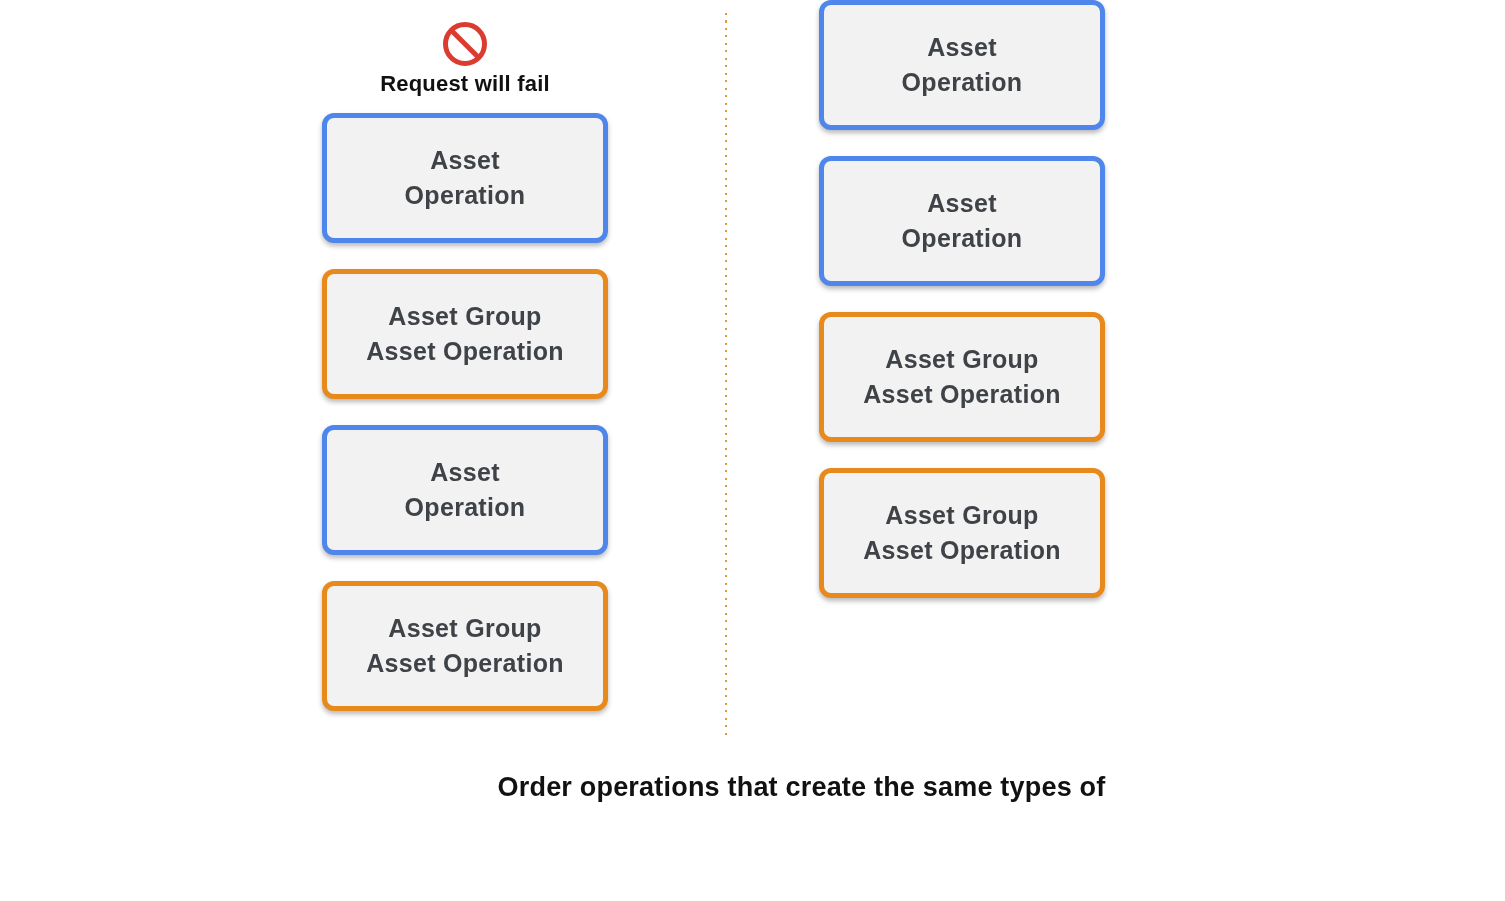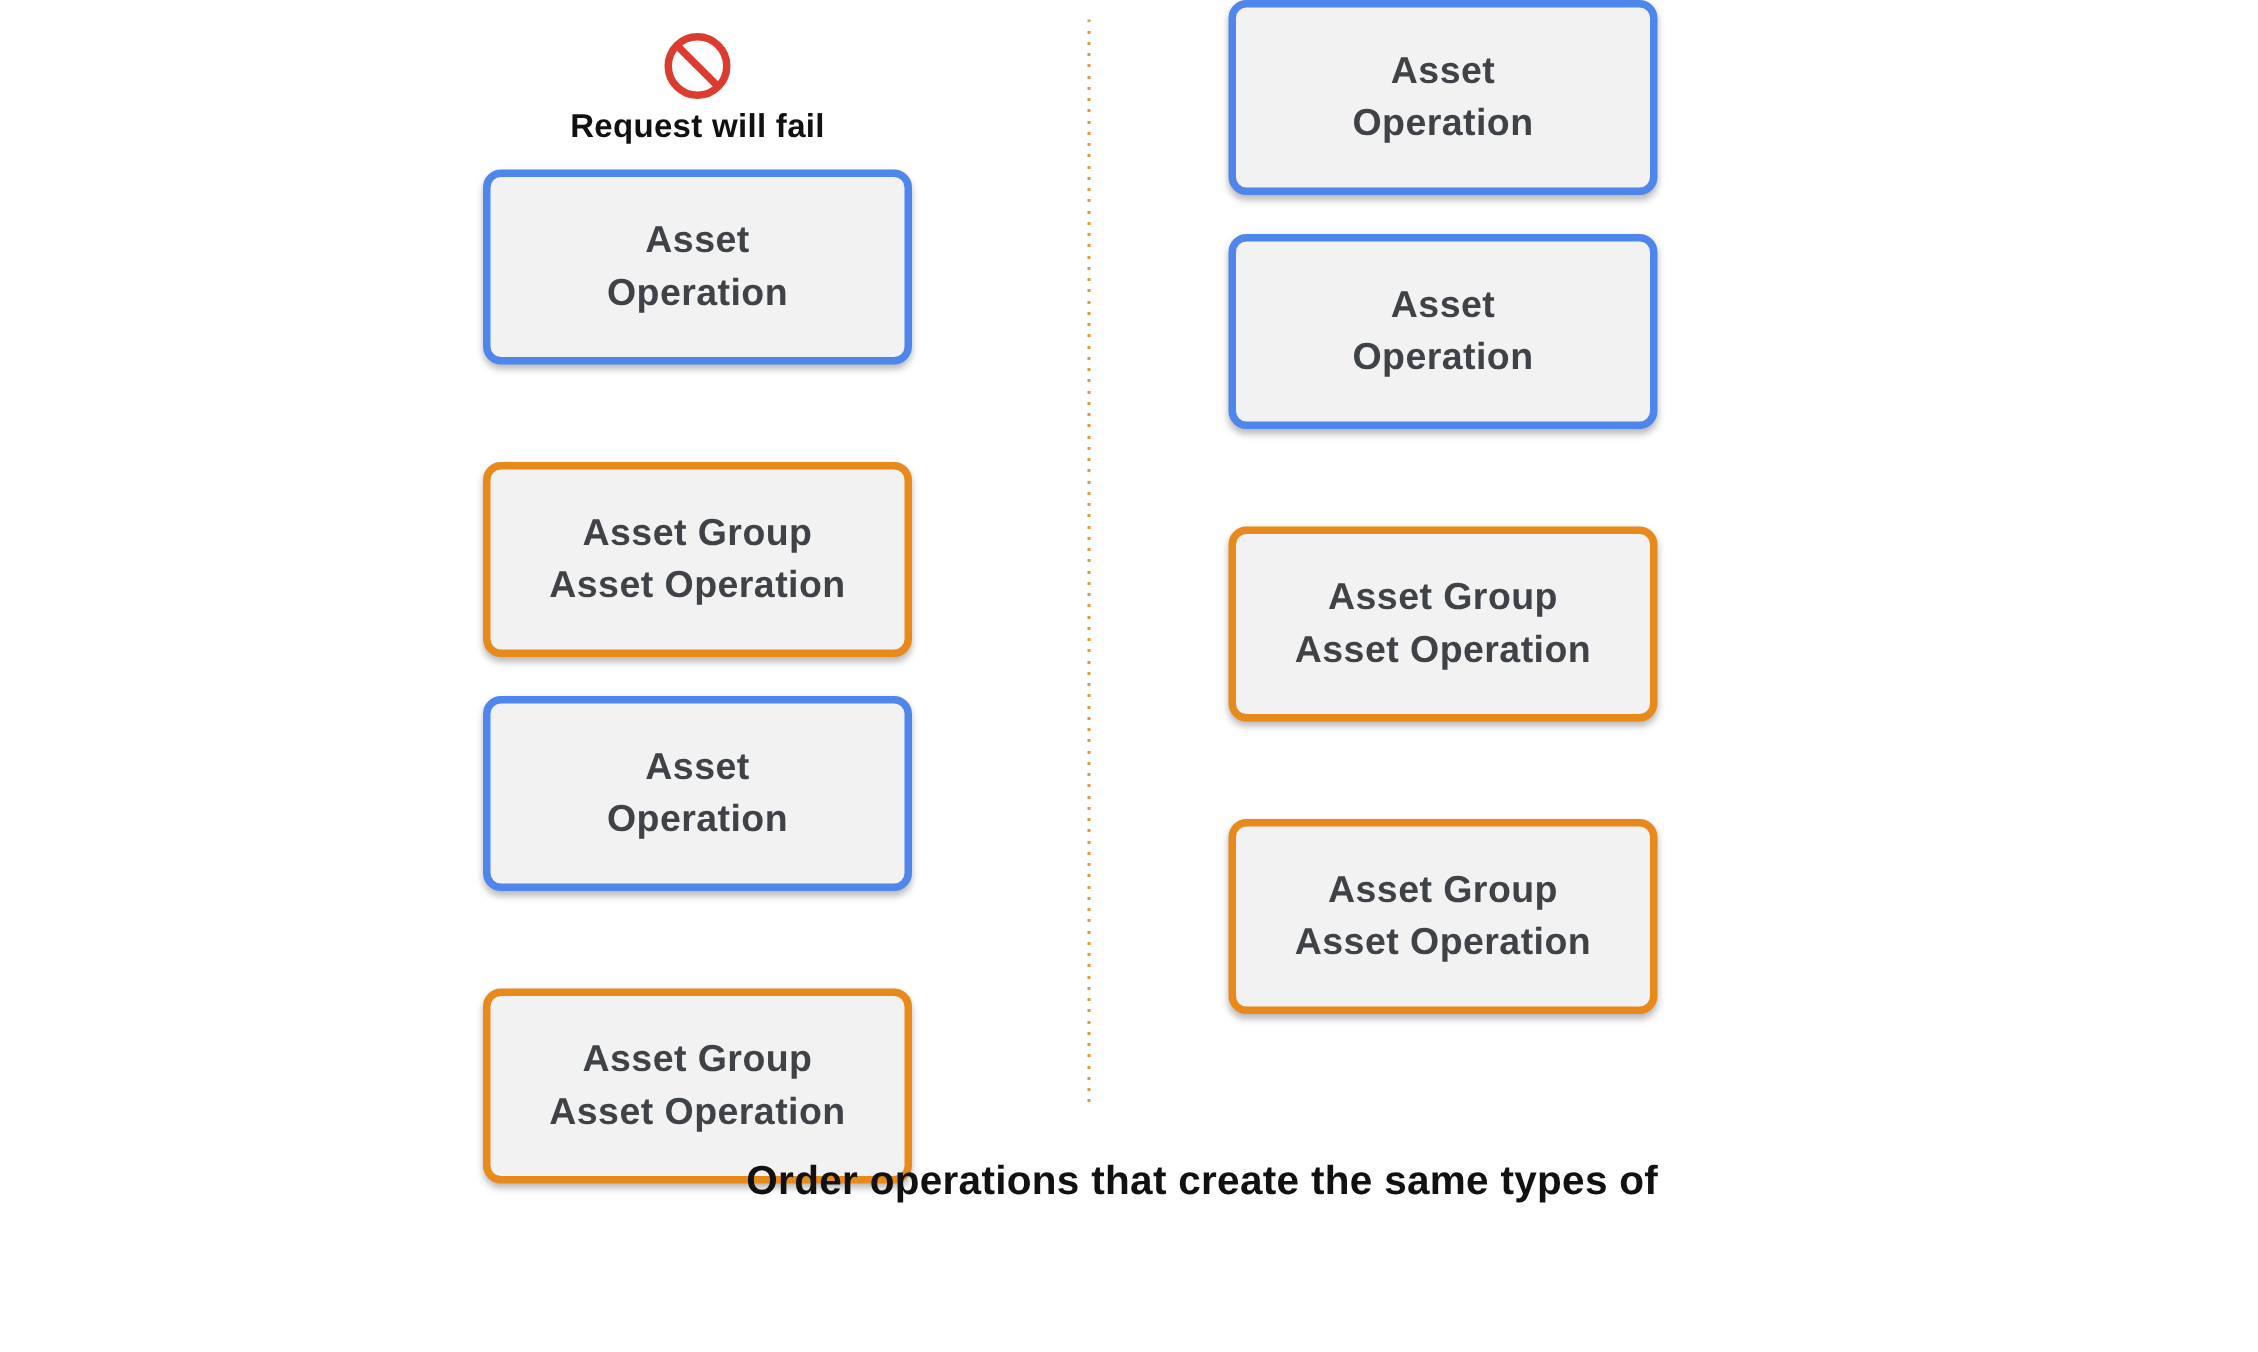--- a/index.html
+++ b/index.html
@@ -60,21 +60,20 @@
     justify-content: center;
     text-align: center;
     margin-bottom: 26px;
     box-shadow: 0 3px 5px rgba(0,0,0,0.28);
   }
   .box[data-kind="asset-operation"] {
     border-color: var(--blue, #4E86EC);
   }
   .box[data-kind="asset-group-asset-operation"] {
     border-color: var(--orange, #E7891B);
-    margin-top: 39px;
   }
   .box-label {
     font-size: 25px;
     font-weight: bold;
     color: var(--box-text, #3F4347);
     line-height: 35px;
     letter-spacing: 0.3px;
   }
   .divider {
     position: absolute;

